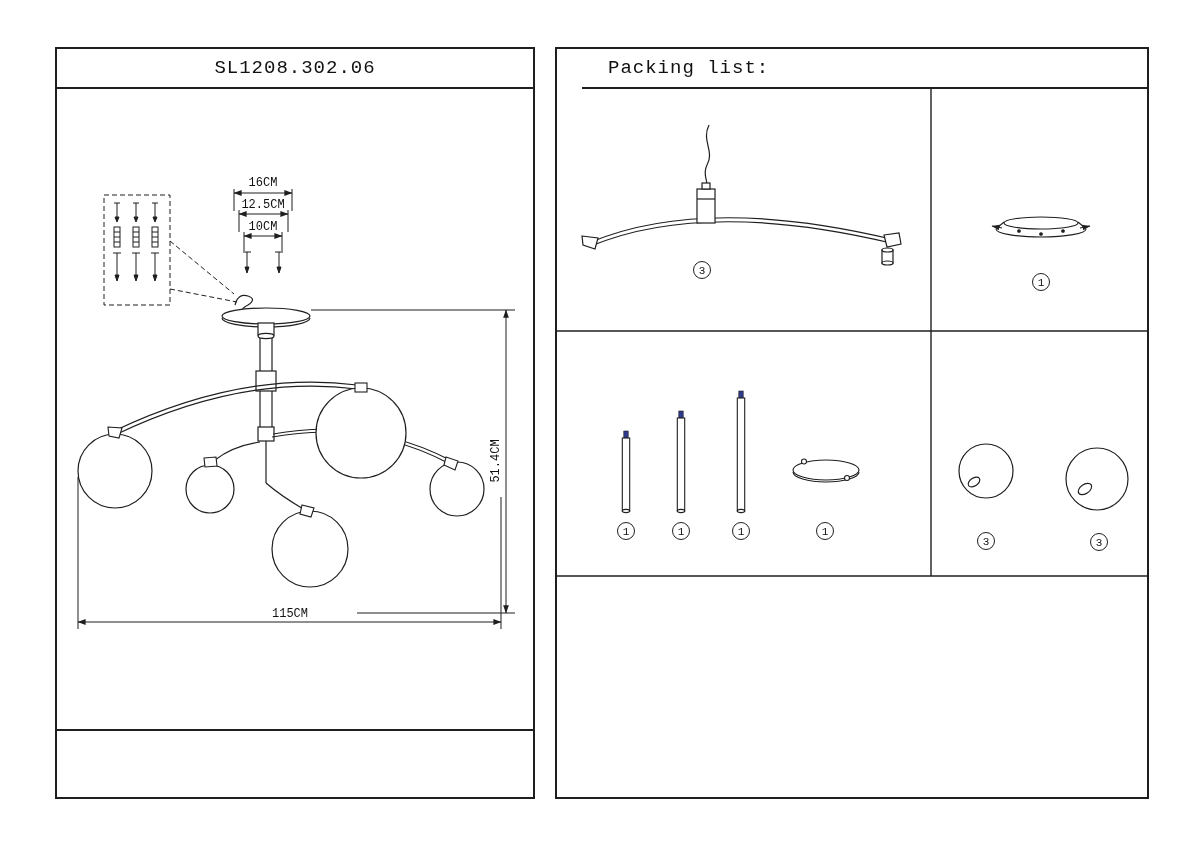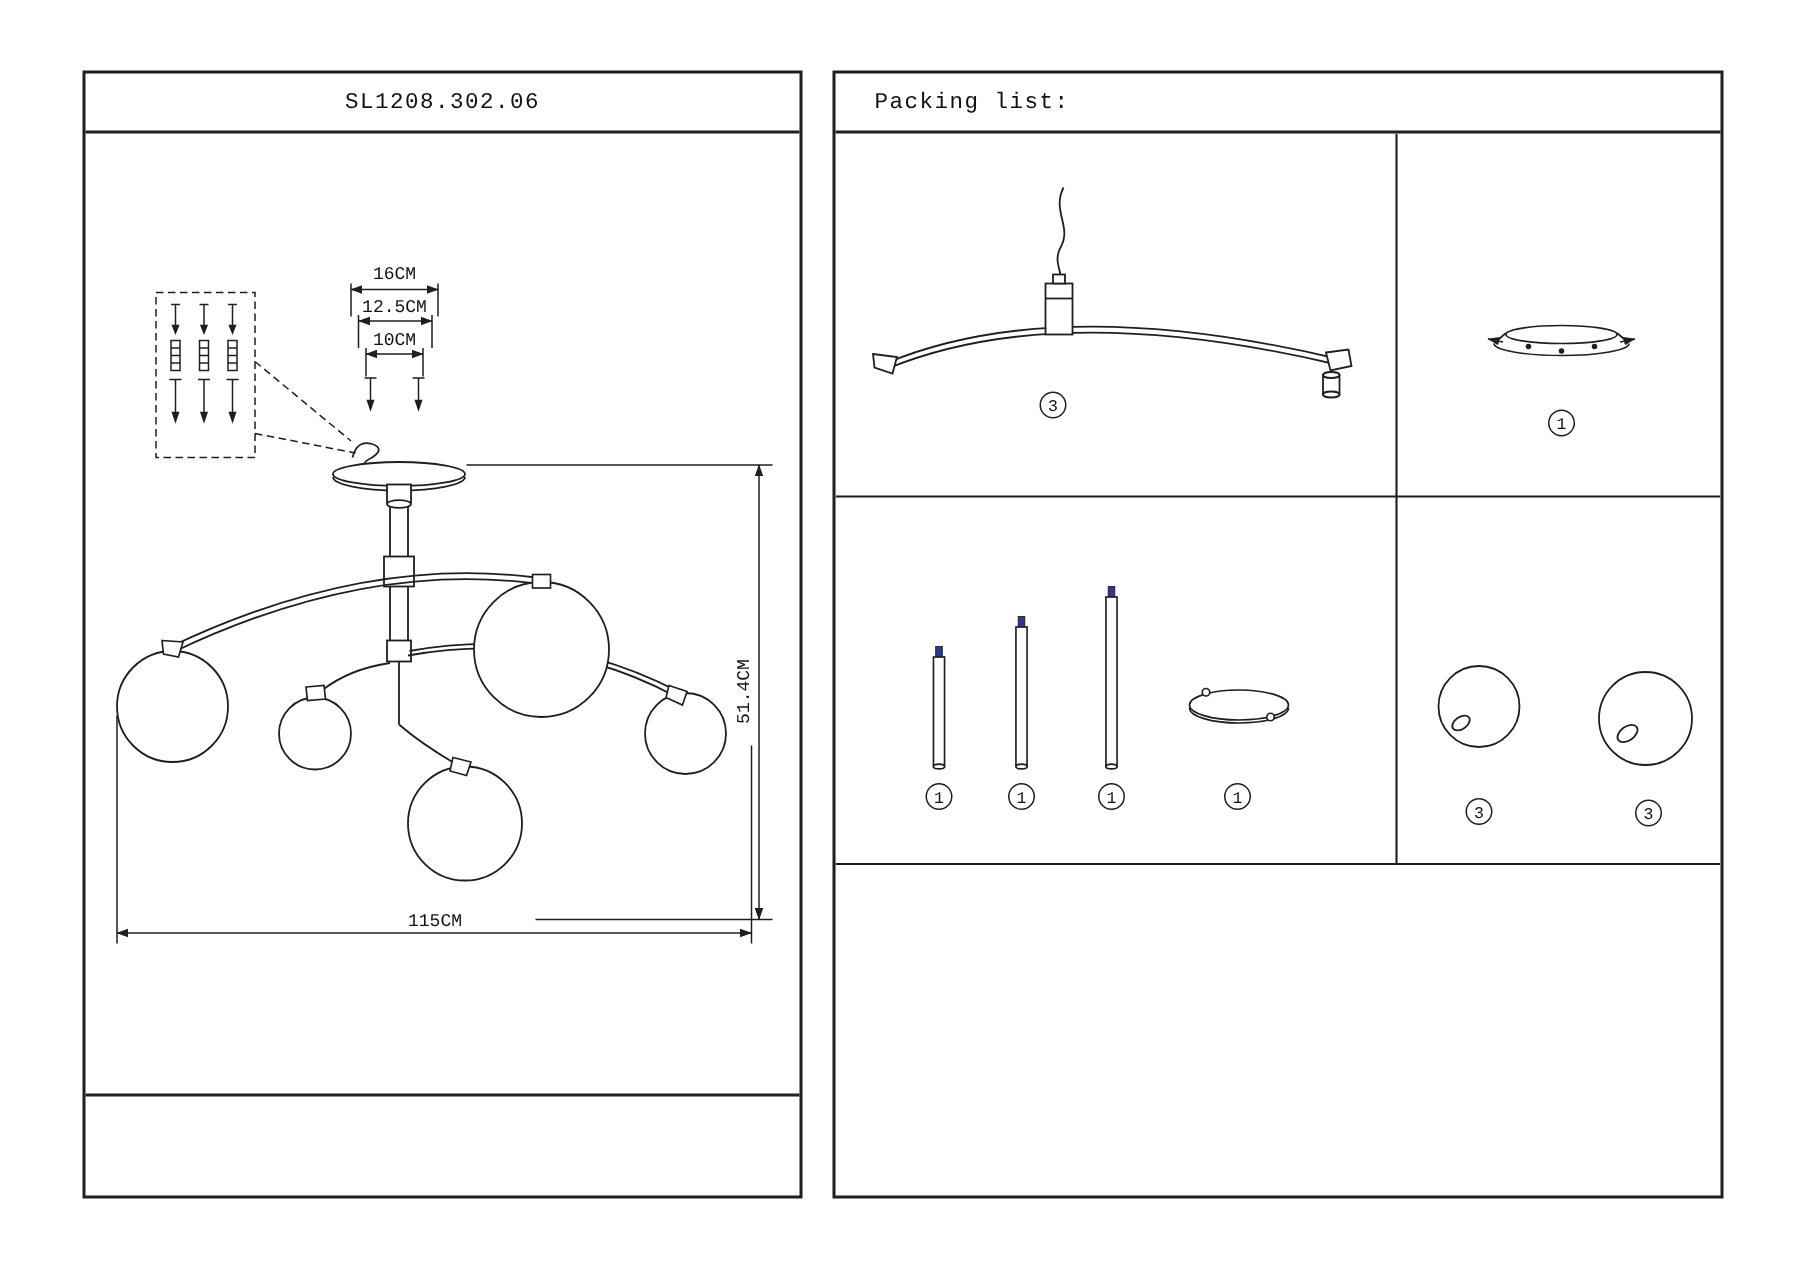--- a/index.html
+++ b/index.html
@@ -3,23 +3,23 @@
 <meta charset="utf-8">
 <style>
   :root { --line:#1f1f1f; --thread:#2f3a8c; --bg:#ffffff; }
   * { box-sizing: border-box; }
   body { margin:0; background:var(--bg); font-family:"Liberation Mono", monospace; }
   .page { position:relative; width:1200px; height:848px; background:var(--bg); overflow:hidden; }
   .panel { position:absolute; border:2px solid var(--line); background:#fff; }
   .panel-left  { left:55px;  top:47px; width:480px; height:752px; }
   .panel-right { left:555px; top:47px; width:594px; height:752px; }
   .panel-title { height:40px; border-bottom:2px solid var(--line); display:flex; align-items:center;
-                 font-size:15px; letter-spacing:1px; color:#111; white-space:pre; }
+                 font-size:19px; letter-spacing:1px; color:#111; white-space:pre; }
   .title-center { justify-content:center; }
-  .title-left   { justify-content:flex-start; padding-left:26px; }
+  .title-left   { justify-content:flex-start; padding-left:26px;margin-left:25px; }
   .footer-line { position:absolute; left:0; right:0; top:680px; border-top:2px solid var(--line); }
   svg.draw { position:absolute; left:0; top:40px; color:var(--line); }
   text.dim { font-family:"Liberation Mono", monospace; font-size:12px; fill:#111; }
   text.qty { font-family:"Liberation Mono", monospace; font-size:11px; fill:#111; text-anchor:middle; }
   .thread { fill:var(--thread); stroke:var(--line); stroke-width:0.6; }
 </style>
 </head>
 <body>
 
 <div class="page">

